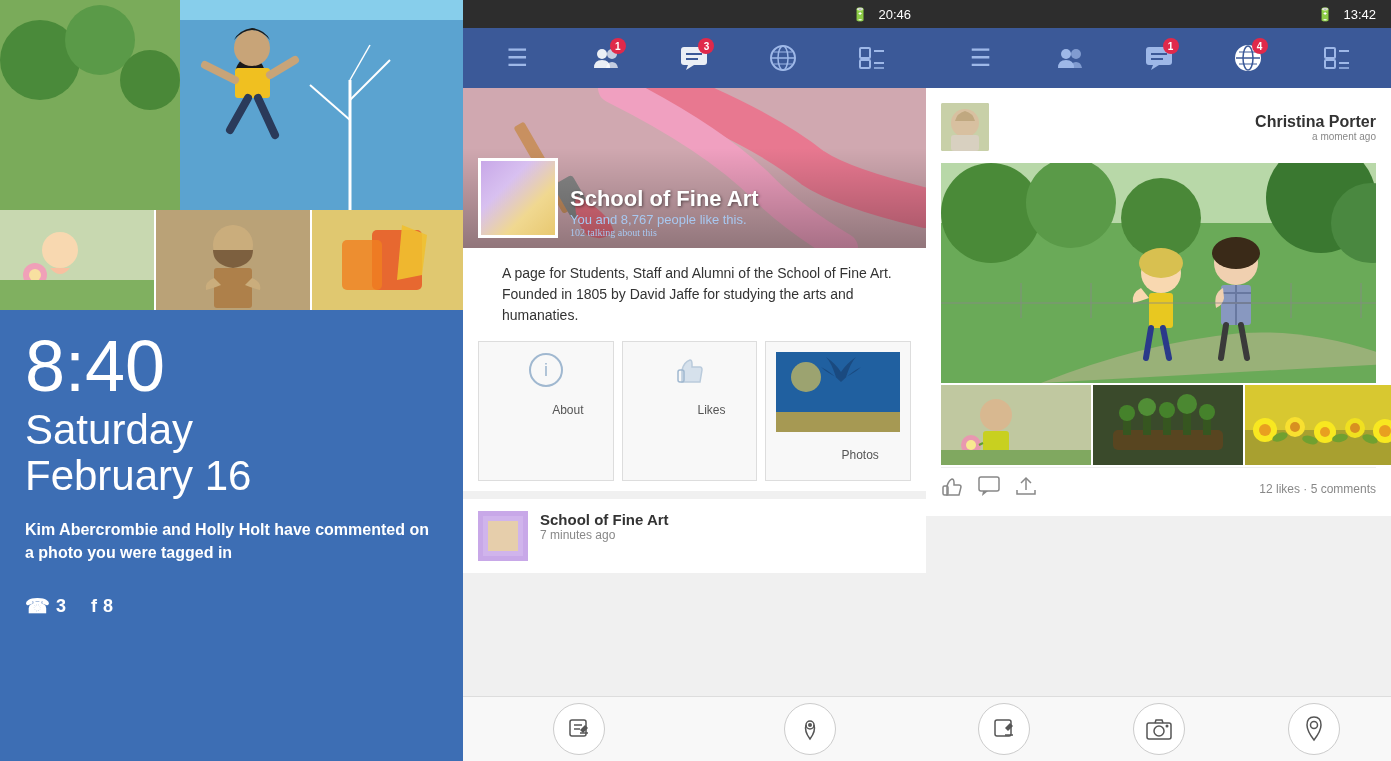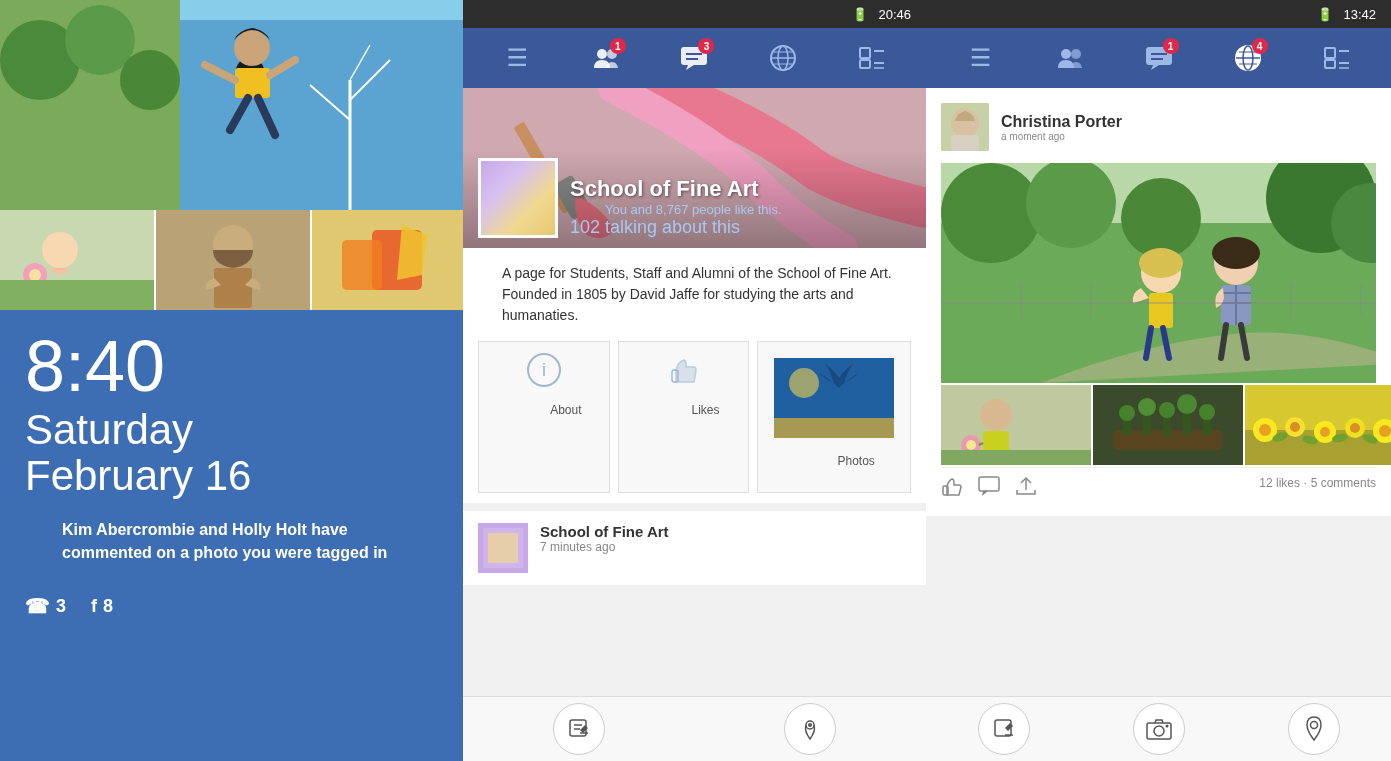--- a/index.html
+++ b/index.html
@@ -77,21 +77,20 @@
       color: #fff;
       line-height: 1.1;
       margin-bottom: 20px;
     }
     .lockscreen-notification {
       font-size: 16px;
       font-weight: 600;
       color: #fff;
       line-height: 1.4;
       margin-bottom: 30px;
-      margin-left: 37px;
     }
     .lockscreen-status-bar {
       display: flex;
       flex-direction: row;
       gap: 25px;
       align-items: center;
       margin-top: 20px;
     }
     .status-item {
       display: flex;
@@ -171,25 +170,25 @@
     }
     .fb-page-name {
       font-size: 22px;
       font-weight: 600;
       color: #fff;
       text-shadow: 1px 1px 3px rgba(0,0,0,0.5);
     }
     .fb-page-likes {
       font-size: 13px;
       color: #a8c8f0;
-      margin-left: 35px;
     }
     .fb-page-talking {
-      font-size: 18px;
+      font-size: 10px;
       color: #a8c8f0;
+      font-family: Liberation Serif, serif;
     }
     .fb-page-body {
       background: #fff;
       padding: 15px 15px 10px 15px;
     }
     .fb-page-description {
       font-size: 14px;
       color: #333;
       line-height: 1.5;
       margin-bottom: 15px;
@@ -332,20 +331,21 @@
     .feed-avatar {
       width: 48px;
       height: 48px;
       background: linear-gradient(135deg, #c8d8a8 0%, #a8b888 50%, #d8c8a8 100%);
       border-radius: 2px;
       overflow: hidden;
       flex-shrink: 0;
     }
     .feed-post-meta {
       flex: 1;
+      text-align: right;
     }
     .feed-post-author {
       font-size: 16px;
       font-weight: 600;
       color: #333;
     }
     .feed-post-time {
       font-size: 10px;
       color: #888;
     }
@@ -377,20 +377,21 @@
       background: linear-gradient(135deg, #c8d0a0 0%, #a8b880 50%, #d8c8a0 100%);
     }
     .feed-thumb-2 {
       background: linear-gradient(135deg, #406030 0%, #608050 30%, #4a7040 60%, #305028 100%);
     }
     .feed-thumb-3 {
       background: linear-gradient(135deg, #d8c020 0%, #f0e040 30%, #c8a010 60%, #f0d030 100%);
     }
     .feed-post-footer {
       display: flex;
+      align-items: center;
       padding: 8px 0 0;
       border-top: 1px solid #eee;
       justify-content: space-between;
     }
     .feed-footer-left {
       display: flex;
       align-items: center;
       gap: 15px;
     }
     .feed-footer-btn {
@@ -630,21 +631,21 @@
       </div>
       <div class="fb-action-btn">
         <div class="fb-action-icon">
           <svg width="36" height="36" viewBox="0 0 36 36">
             <path d="M10 18 Q12 10 18 8 Q20 8 20 12 L20 15 L28 15 Q30 15 30 18 L28 30 L12 30 L10 30 Z" stroke="#a0b8d0" stroke-width="1.5" fill="#c8d8e8" opacity="0.7"></path>
             <rect x="6" y="18" width="6" height="12" rx="2" stroke="#a0b8d0" stroke-width="1.5" fill="none"></rect>
           </svg>
         </div>
         <span class="fb-action-label">Likes</span>
       </div>
-      <div class="fb-action-btn" style="overflow:hidden;padding:16px;position:relative;">
+      <div class="fb-action-btn" style="overflow:hidden;padding:10px;position:relative;">
         <div style="width:100%;height:80px;overflow:hidden;">
           <svg width="130" height="80" viewBox="0 0 130 80">
             <rect width="130" height="80" fill="#2060a0"></rect>
 
             <path d="M65 80 L65 30 Q55 20 45 15 Q50 20 60 25 Q55 10 50 5 Q60 12 65 20 Q70 12 80 5 Q75 10 70 25 Q80 20 85 15 Q75 20 65 30" fill="#1a4a80" stroke="none"></path>
 
             <circle cx="30" cy="25" r="15" fill="#f0d050" opacity="0.6"></circle>
 
             <rect x="0" y="60" width="130" height="20" fill="#c8a840" opacity="0.8"></rect>
           </svg>

